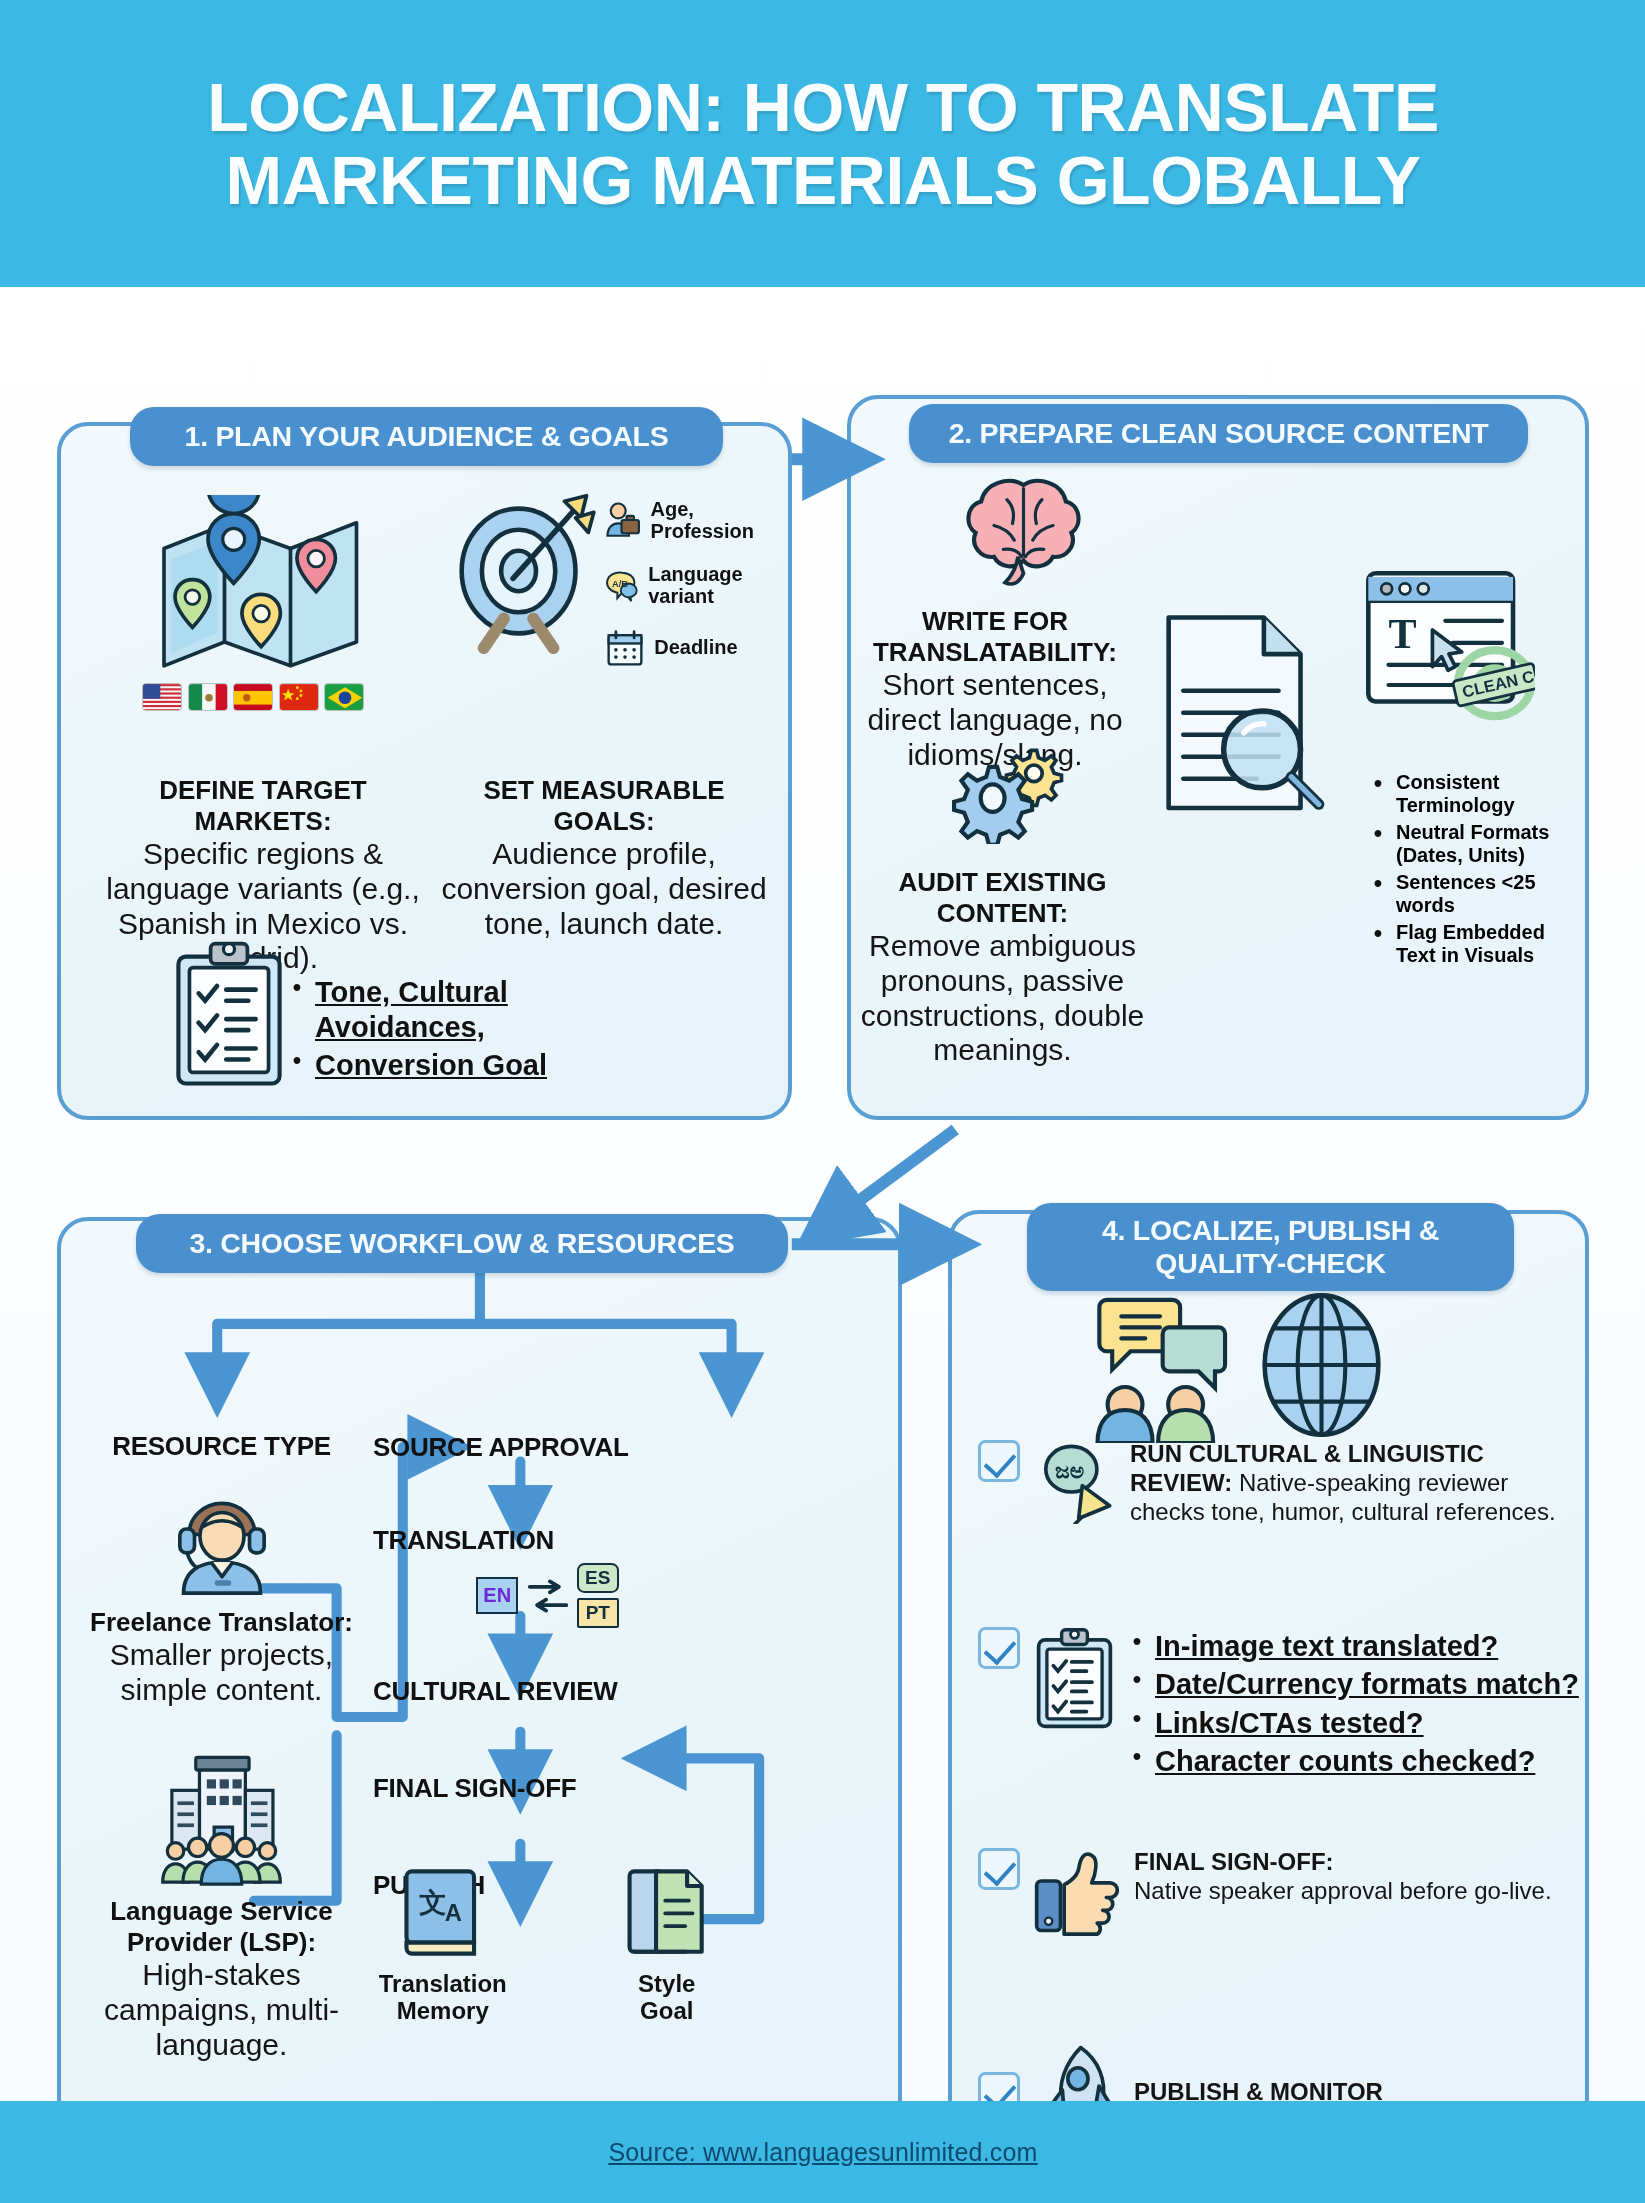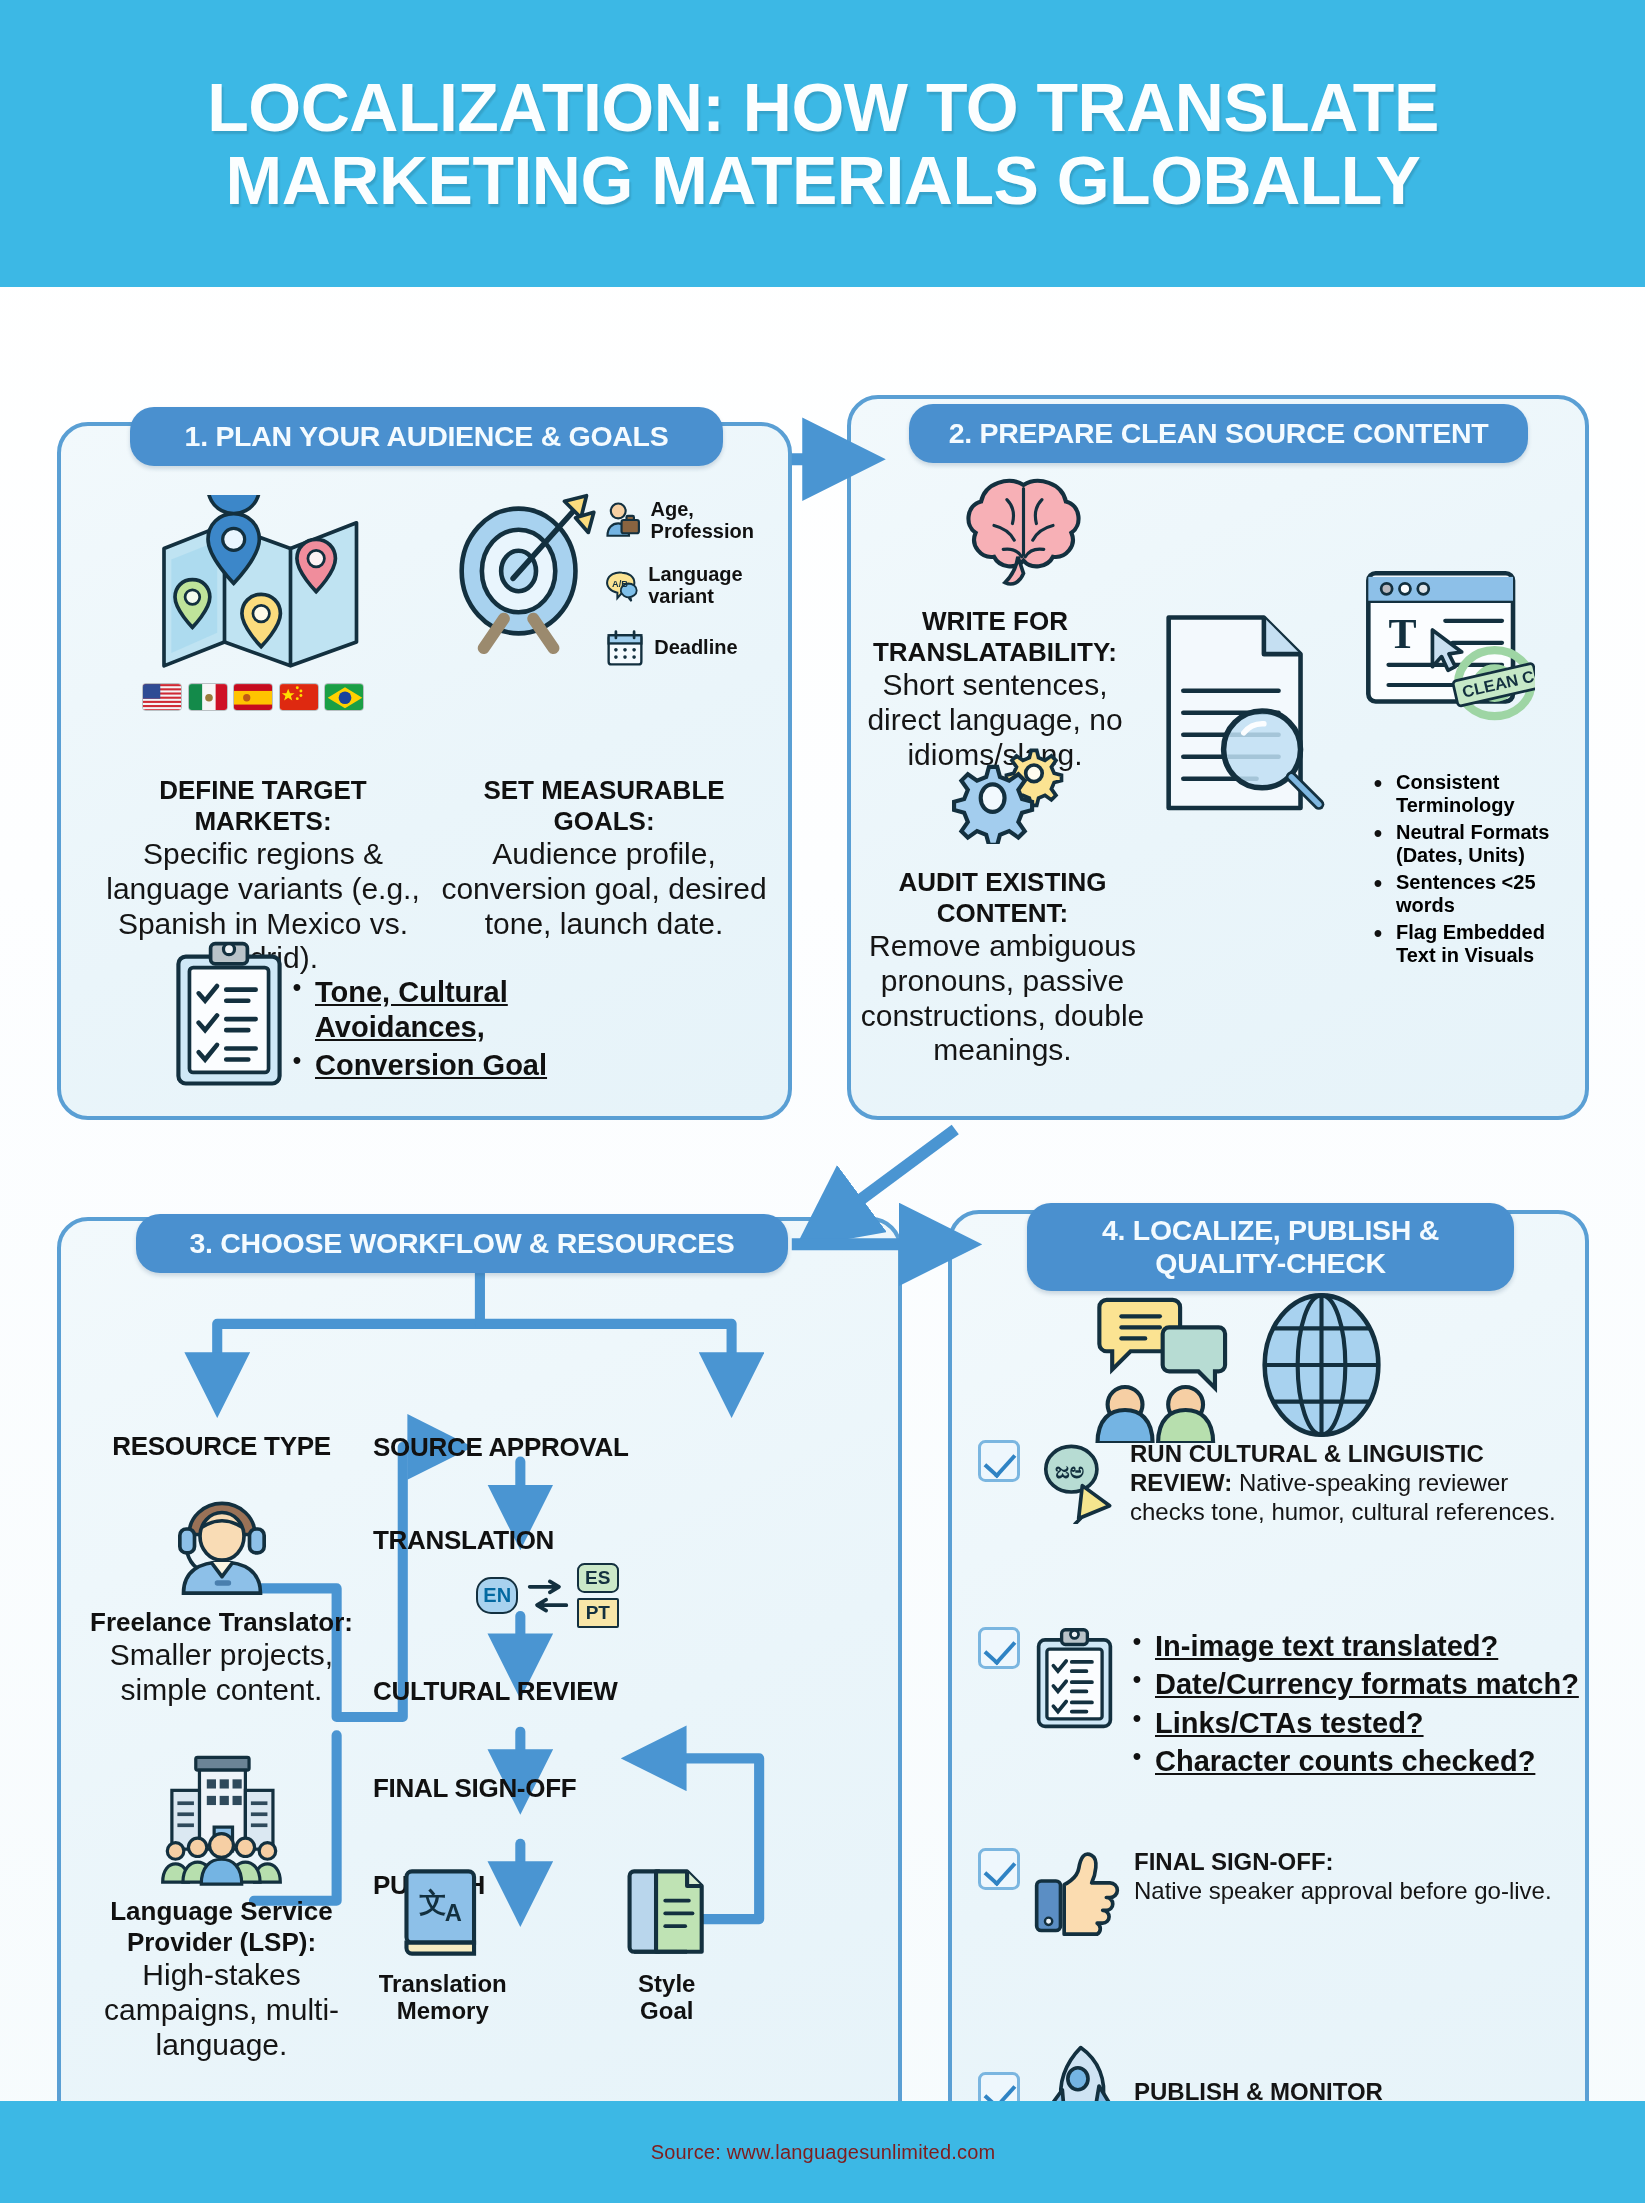--- a/index.html
+++ b/index.html
@@ -28,21 +28,21 @@
     text-shadow: 1.8px 2.8px 1.8px rgba(0,0,0,.12);
     max-width: 1433px;
   }
 
   
   .footer {
     position: absolute; left: 0; bottom: 0; width: 1646px; height: 103px;
     background: #3cb8e5;
     display: flex; align-items: center; justify-content: center;
   }
-  .footer span { color: #7f1d1d; font-size: 20px; letter-spacing: 0.2px; }
+  .footer span { color: #0c4a6e; font-size: 25px; letter-spacing: 0.2px; text-decoration: underline; }
 
   
   .panel {
     position: absolute;
     background: linear-gradient(155deg,#f2f9fc 0%,#eaf5fa 55%,#e6f3f9 100%);
     border: 4.6px solid #5a9fd4;
     border-radius: 31px;
   }
   .panel-title {
     position: absolute;
@@ -465,21 +465,21 @@
         <div class="hdg">Language Service Provider (LSP):</div>
         <div class="body-txt">High-stakes campaigns, multi-language.</div>
       </div>
     </div>
 
     <div class="p3-col-flow">
       <div class="flow-step">SOURCE APPROVAL</div>
       <div class="flow-step" style="margin-top:62px">TRANSLATION</div>
 
       <div style="display:flex;align-items:center;justify-content:center;gap:7.3px;margin-top:7.3px">
-        <div style="width:42px;height:37px;border:2.8px solid #13303f;border-radius:15px;background:#a8d2ef;color:#0369a1;font-weight:800;font-size:20px;display:flex;align-items:center;justify-content:center">EN</div>
+        <div style="width:42px;height:37px;border:2.8px solid #13303f;border-radius:0;background:#a8d2ef;color:#6d28d9;font-weight:800;font-size:20px;display:flex;align-items:center;justify-content:center">EN</div>
         <svg width="44" height="44" viewBox="0 0 48 48">
           <path d="M4,14 h30 M26,8 l10,6 l-10,6" stroke="#13303f" stroke-width="4" fill="none" stroke-linecap="round" stroke-linejoin="round"></path>
           <path d="M44,34 h-30 M22,28 l-10,6 l10,6" stroke="#13303f" stroke-width="4" fill="none" stroke-linecap="round" stroke-linejoin="round"></path>
         </svg>
         <div style="display:flex;flex-direction:column;gap:4.6px">
           <div style="width:42px;height:30px;border:2.8px solid #13303f;border-radius:7.3px;background:#cbe8c8;color:#13303f;font-weight:800;font-size:19px;display:flex;align-items:center;justify-content:center">ES</div>
           <div style="width:42px;height:30px;border:2.8px solid #13303f;border-radius:2px;background:#f8e6a8;color:#13303f;font-weight:800;font-size:19px;display:flex;align-items:center;justify-content:center">PT</div>
         </div>
       </div>
 

